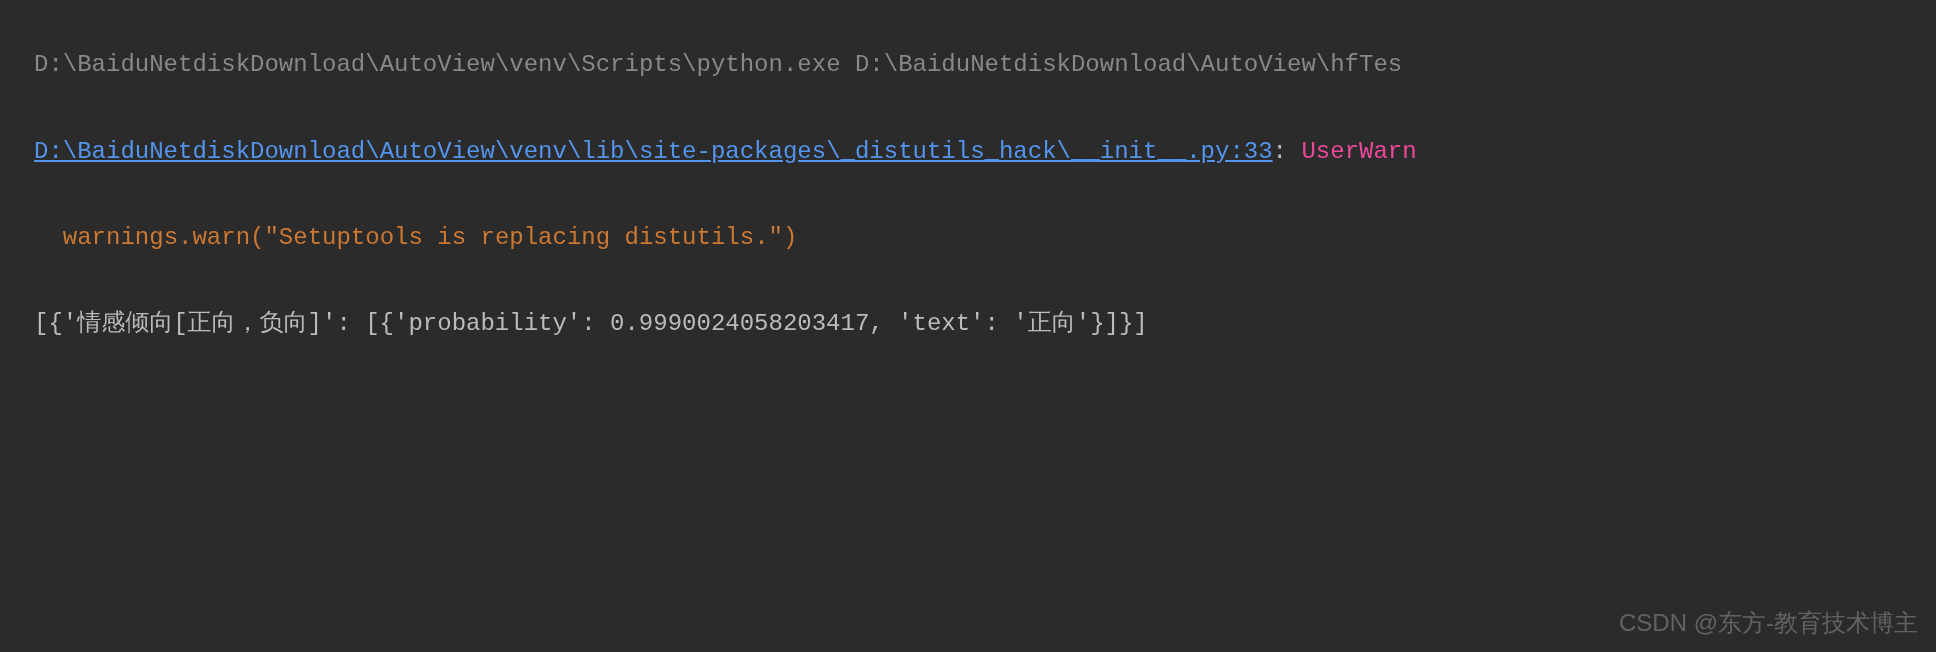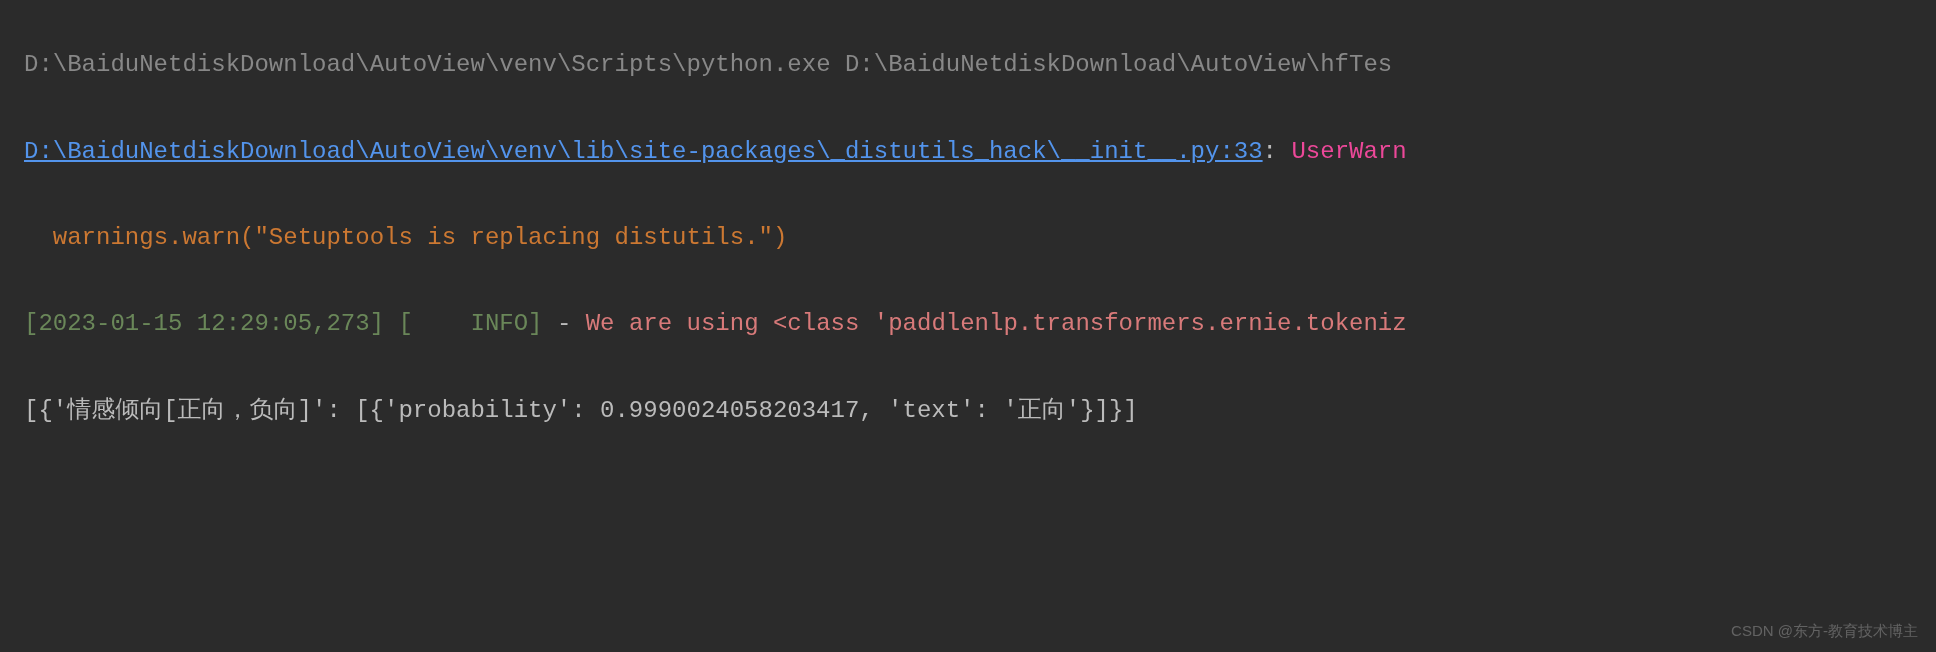--- a/index.html
+++ b/index.html
@@ -12,21 +12,21 @@
       font-family: 'Consolas', 'Monaco', 'Courier New', monospace;
       font-size: 24px;
       line-height: 1.8;
       color: #bbbbbb;
       overflow: hidden;
       width: 1936px;
       height: 652px;
       position: relative;
     }
     .terminal {
-      padding: 0 24px;
+      padding: 0 34px;
       white-space: pre;
       overflow: hidden;
     }
     .line {
       display: block;
     }
     .dim-partial {
       color: #888888;
     }
     .link {
@@ -53,30 +53,29 @@
       color: #d87a7a;
     }
     .plain {
       color: #bbbbbb;
     }
     .watermark {
       position: absolute;
       bottom: 8px;
       right: 18px;
       color: rgba(200,200,200,0.35);
-      font-size: 15px;
+      font-size: 24px;
       font-family: Arial, sans-serif;
       white-space: nowrap;
     }
   </style>
 </head>
 <body>
 
 <div class="terminal">
 <span class="line"><span class="dim-partial">D:\BaiduNetdiskDownload\AutoView\venv\Scripts\python.exe D:\BaiduNetdiskDownload\AutoView\hfTes</span></span>
 <span class="line"><span class="link">D:\BaiduNetdiskDownload\AutoView\venv\lib\site-packages\_distutils_hack\__init__.py:33</span><span class="plain">: </span><span class="warn-type">UserWarn</span></span>
 <span class="line"><span class="plain">  </span><span class="warn-msg">warnings.warn("Setuptools is replacing distutils.")</span></span>
-<span class="line"><span class="timestamp">[2023-01-15 12:29:05,273] </span><span class="info-label">[    INFO]</span><span class="dash"> - </span><span class="log-text">We are using &lt;class 'paddlenlp.transformers.ernie.tokeniz</span></span>
 <span class="line"><span class="plain">[{'情感倾向[正向，负向]': [{'probability': 0.9990024058203417, 'text': '正向'}]}]</span></span>
 <span class="line"><span class="plain"></span></span>
 </div>
 
 <div class="watermark">CSDN @东方-教育技术博主</div>
 
 </body></html>

